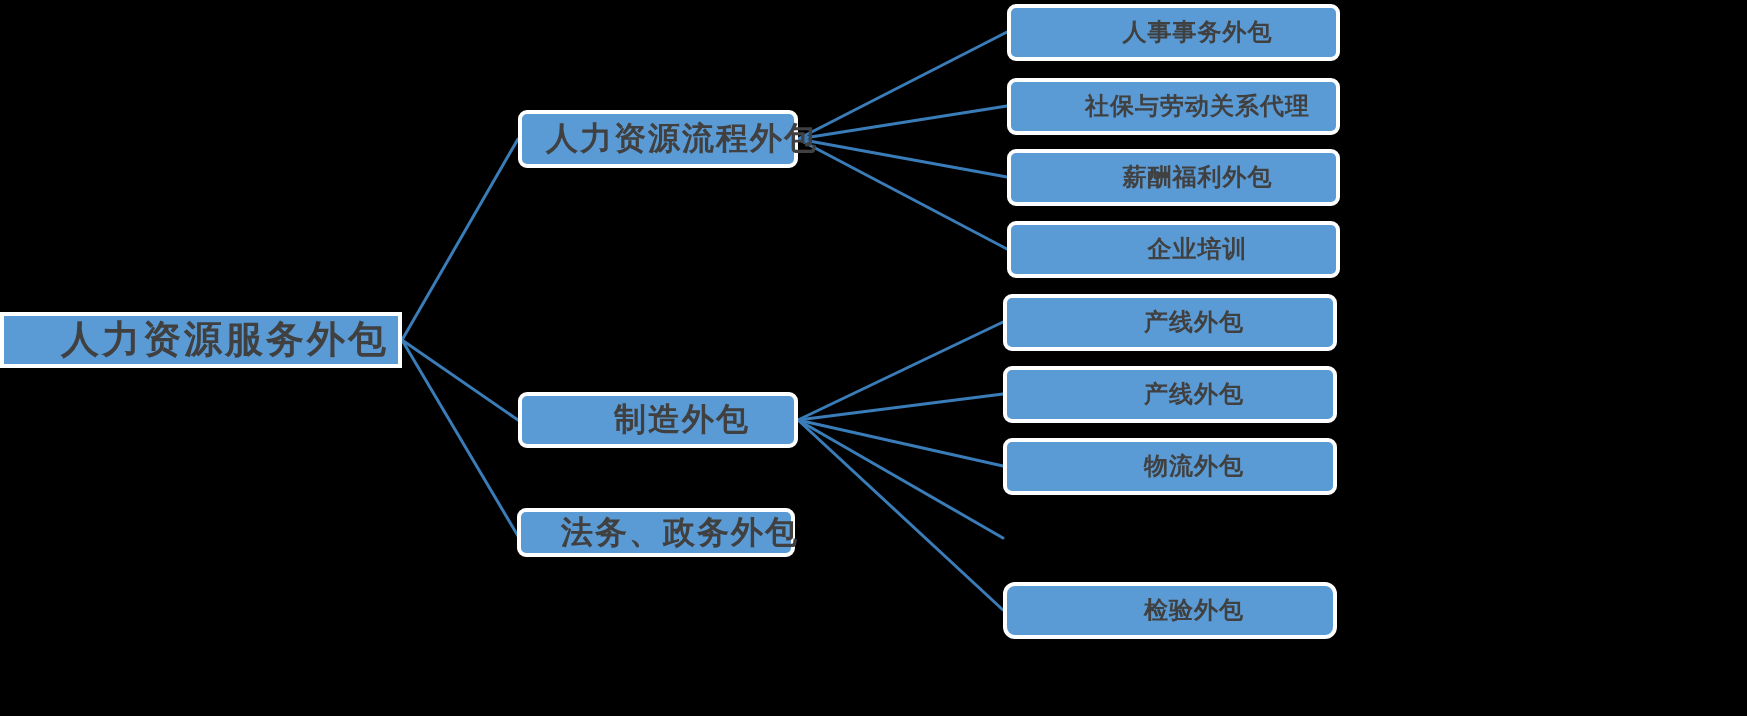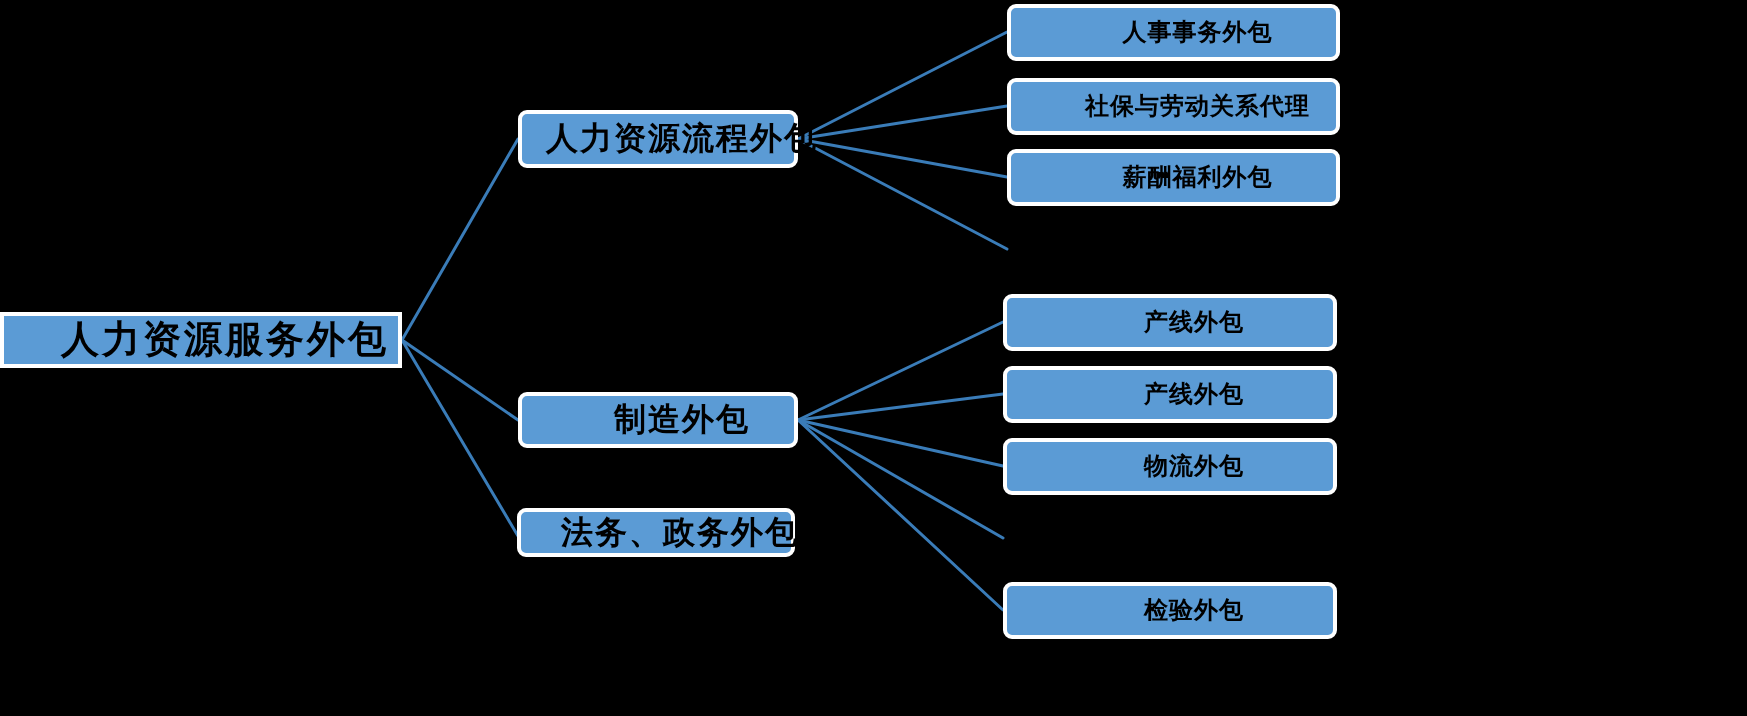--- a/index.html
+++ b/index.html
@@ -10,21 +10,21 @@
     overflow:hidden;
     font-family:"Liberation Sans","DejaVu Sans",sans-serif;
   }
   #edges{position:absolute;left:0;top:0;width:1747px;height:716px;}
   .node{
     position:absolute;
     box-sizing:border-box;
     background:#5b9bd5;
     border:4px solid #ffffff;
     border-radius:9px;
-    color:#000000;
+    color:#404040;
     display:flex;align-items:center;justify-content:center;
     text-align:center;
     line-height:1.1;
     letter-spacing:1px;
     white-space:nowrap;
     z-index:2;
     padding-left:48px;
   }
   .node.root{font-size:38px;font-weight:bold;border-radius:0;letter-spacing:3px;}
   .node.lvl2{font-size:32px;font-weight:bold;letter-spacing:2px;}
@@ -57,19 +57,20 @@
 
   <div class="node root" style="left:0px;top:312px;width:402px;height:56px;">人力资源服务外包</div>
 
   <div class="node lvl2" style="left:518px;top:110px;width:280px;height:58px;">人力资源流程外包</div>
   <div class="node lvl2" style="left:518px;top:392px;width:280px;height:56px;">制造外包</div>
   <div class="node lvl2" style="left:517px;top:508px;width:278px;height:49px;">法务、政务外包</div>
 
   <div class="node leaf" style="left:1007px;top:4px;width:333px;height:57px;">人事事务外包</div>
   <div class="node leaf" style="left:1007px;top:78px;width:333px;height:57px;">社保与劳动关系代理</div>
   <div class="node leaf" style="left:1007px;top:149px;width:333px;height:57px;">薪酬福利外包</div>
+  <div class="node leaf" style="left:1007px;top:221px;width:333px;height:57px;">企业培训</div>
 
   <div class="node leaf" style="left:1003px;top:294px;width:334px;height:57px;">产线外包</div>
   <div class="node leaf" style="left:1003px;top:366px;width:334px;height:57px;">产线外包</div>
   <div class="node leaf" style="left:1003px;top:438px;width:334px;height:57px;">物流外包</div>
-  <div class="node leaf" style="left:1003px;top:582px;width:334px;height:57px;">检验外包</div>
+  <div class="node leaf" style="left:1003px;top:582px;width:334px;height:57px;border-radius:12px;">检验外包</div>
 
 </div>
 
 </body></html>

